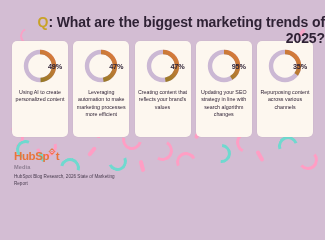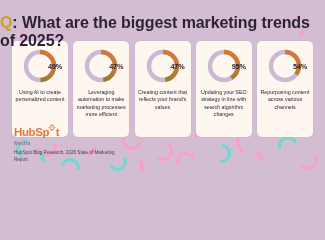--- a/index.html
+++ b/index.html
@@ -20,22 +20,22 @@
     border-style:solid;border-color:transparent;
     border-radius:50%;
   }
   .cf-pink{border-top-color:#ff9ec4;border-right-color:#ff9ec4;}
   .cf-teal{border-top-color:#6fd9cf;border-left-color:#6fd9cf;}
   .cf-bar{border-radius:3px;}
 
   
   #title-row{
     position:absolute;left:0;right:0;top:14px;
-    text-align:left;
-    font-size:16px;
+    text-align:right;
+    font-size:14px;
     font-weight:bold;
     color:#2f2235;
     letter-spacing:-0.1px;
     z-index:5;
   }
   #title-q{color:#c9a227;font-weight:bold;}
 
   
   #cards{
     position:absolute;top:41px;left:12px;
@@ -67,21 +67,21 @@
     margin-top:5px;
     padding:0 3px;
     font-size:5.3px;
     line-height:1.38;
     text-align:center;
     color:#2f2235;
   }
 
   
   #footer{
-    position:absolute;left:14px;bottom:24px;z-index:5;margin-top:24px;
+    position:absolute;left:14px;bottom:0;z-index:5;margin-top:24px;
   }
   #logo{
     font-size:11.5px;font-weight:bold;color:#e8743b;
     letter-spacing:-0.4px;line-height:1;
     display:flex;align-items:baseline;
   }
   #logo .sprocket{
     position:relative;display:inline-block;
   }
   #logo .sprocket svg{
@@ -204,21 +204,21 @@
         <svg width="36" height="36" viewBox="0 0 36 36">
           <defs>
             <linearGradient id="g4" x1="0" y1="0" x2="1" y2="1">
               <stop offset="0%" stop-color="#7d7a1e"></stop>
                 <stop offset="100%" stop-color="#e07a3f"></stop>
             </linearGradient>
           </defs>
           <circle cx="18" cy="18" r="14" fill="none" stroke="#cbb8d4" stroke-width="4.4"></circle>
           <circle class="arc" cx="18" cy="18" r="14" fill="none" stroke="url(#g4)" stroke-width="4.4" stroke-linecap="butt" transform="rotate(-90 18 18)" stroke-dasharray="30.79 87.96"></circle>
         </svg>
-        <span class="donut-val">54%</span>
+        <span class="donut-val">35%</span>
       </div>
       <div class="card-label">Repurposing content across various channels</div>
     </div>
 
   </div>
 
   <div id="footer">
     <div id="logo">
       <span>HubSp</span>
         <span class="sprocket">

